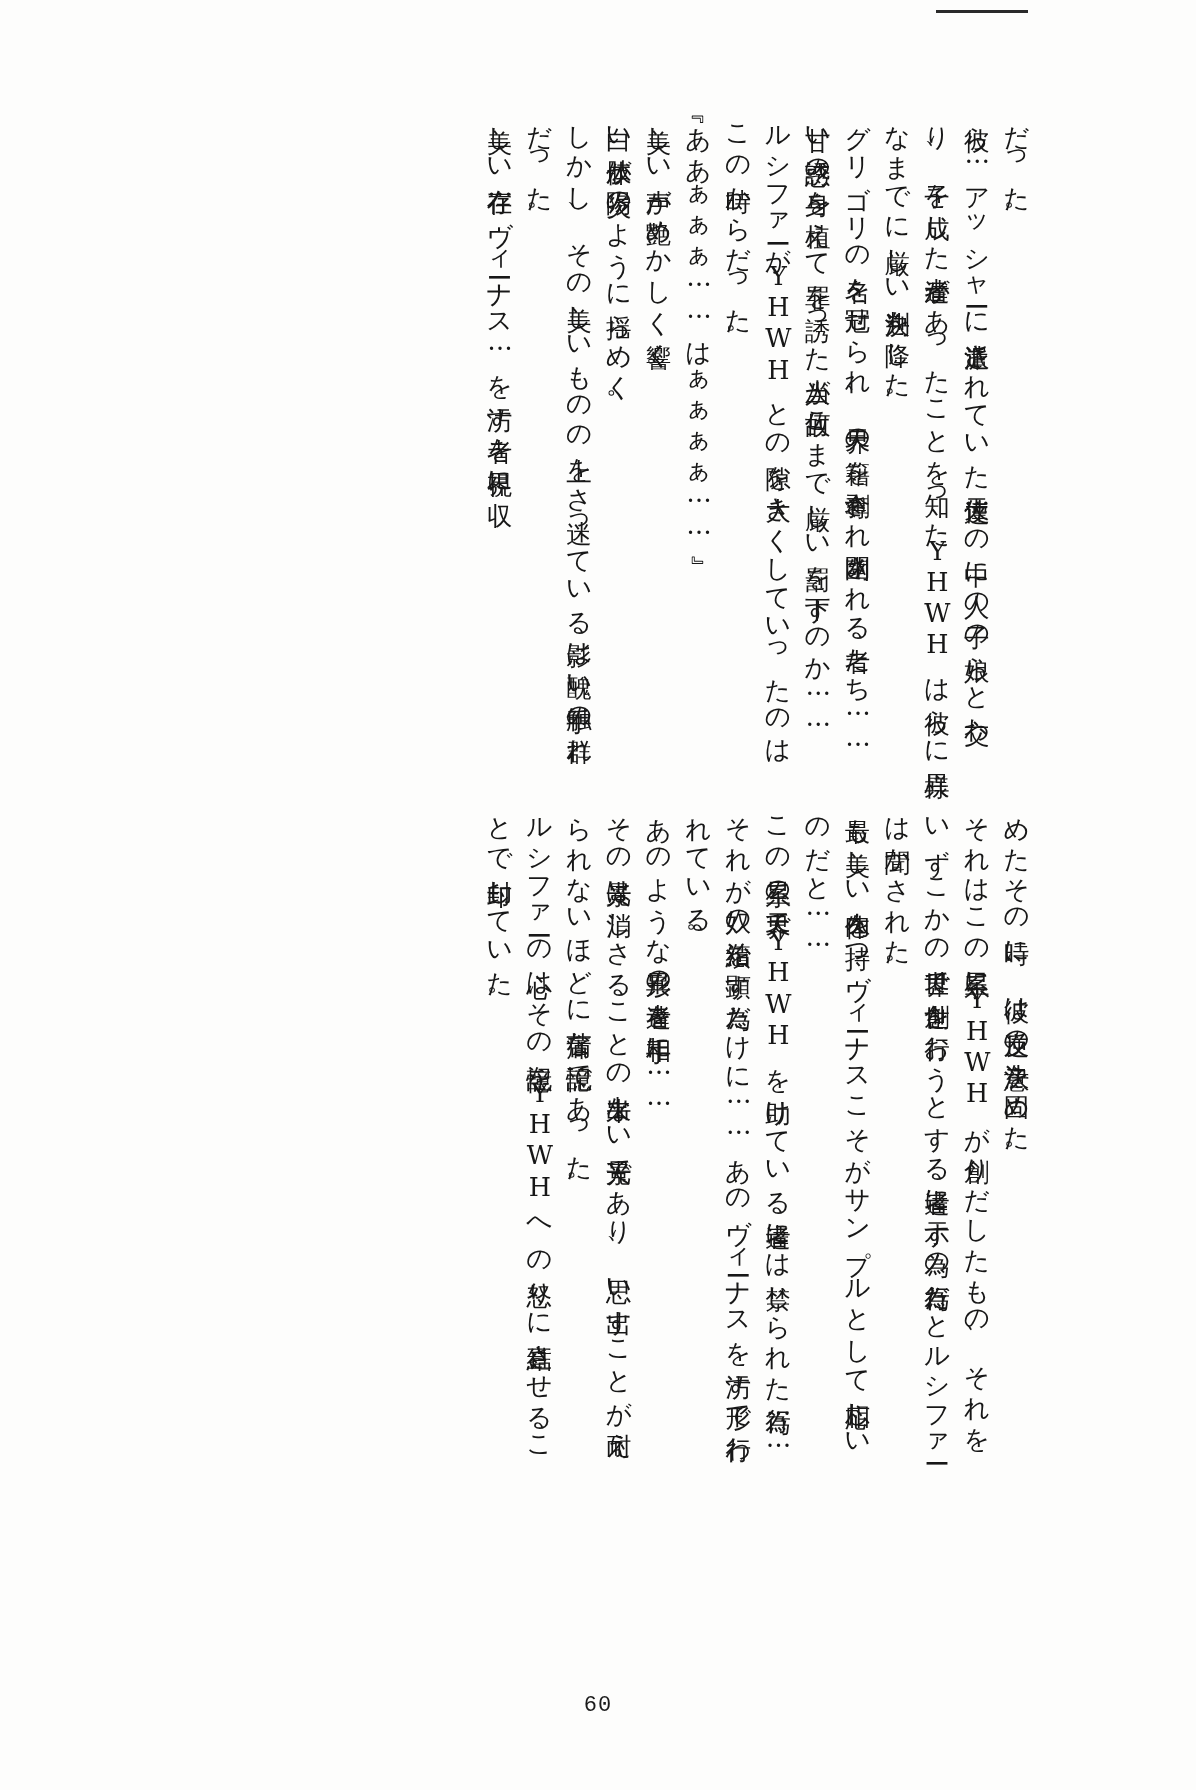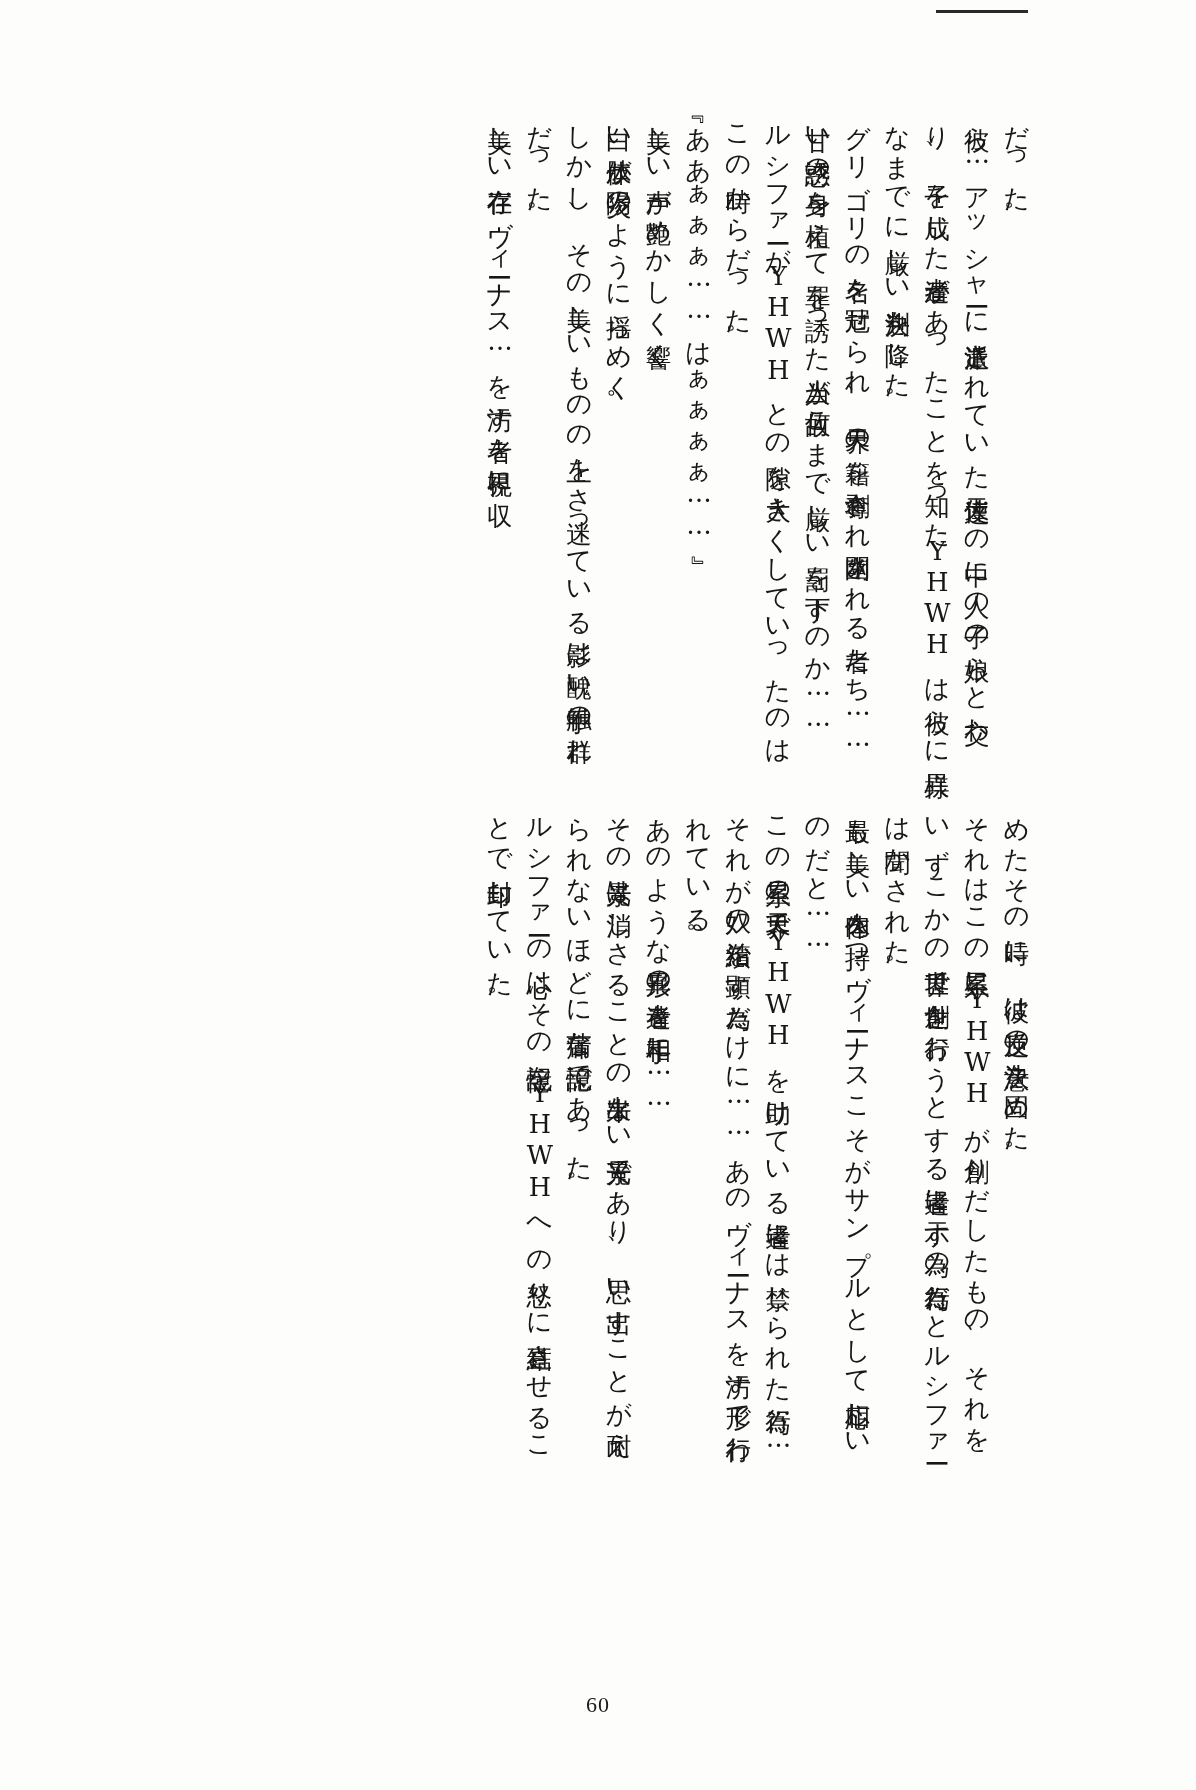--- a/index.html
+++ b/index.html
@@ -61,21 +61,21 @@
     height: 660px;
     width: 760px;
   }
 
   .page-number {
     position: absolute;
     left: 50%;
     transform: translateX(-50%);
     bottom: 72px;
     font-size: 22px;
-    font-family: Liberation Serif, serif;
+    font-family: Liberation Mono, monospace;
     color: #1b1b1b;
     letter-spacing: 1px;
   }
 </style>
 </head>
 <body>
 
 <div class="page">
 
   <div class="top-rule"></div>

